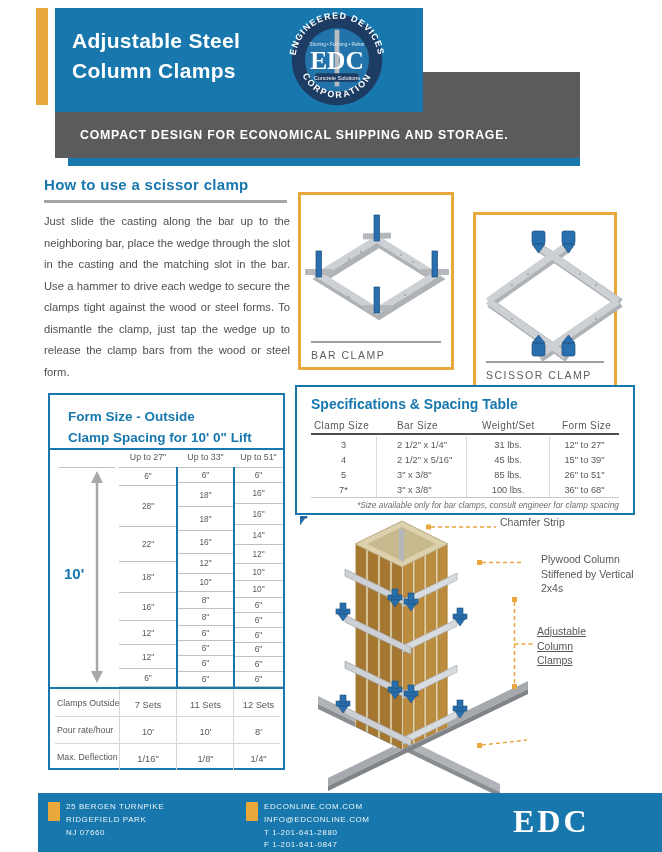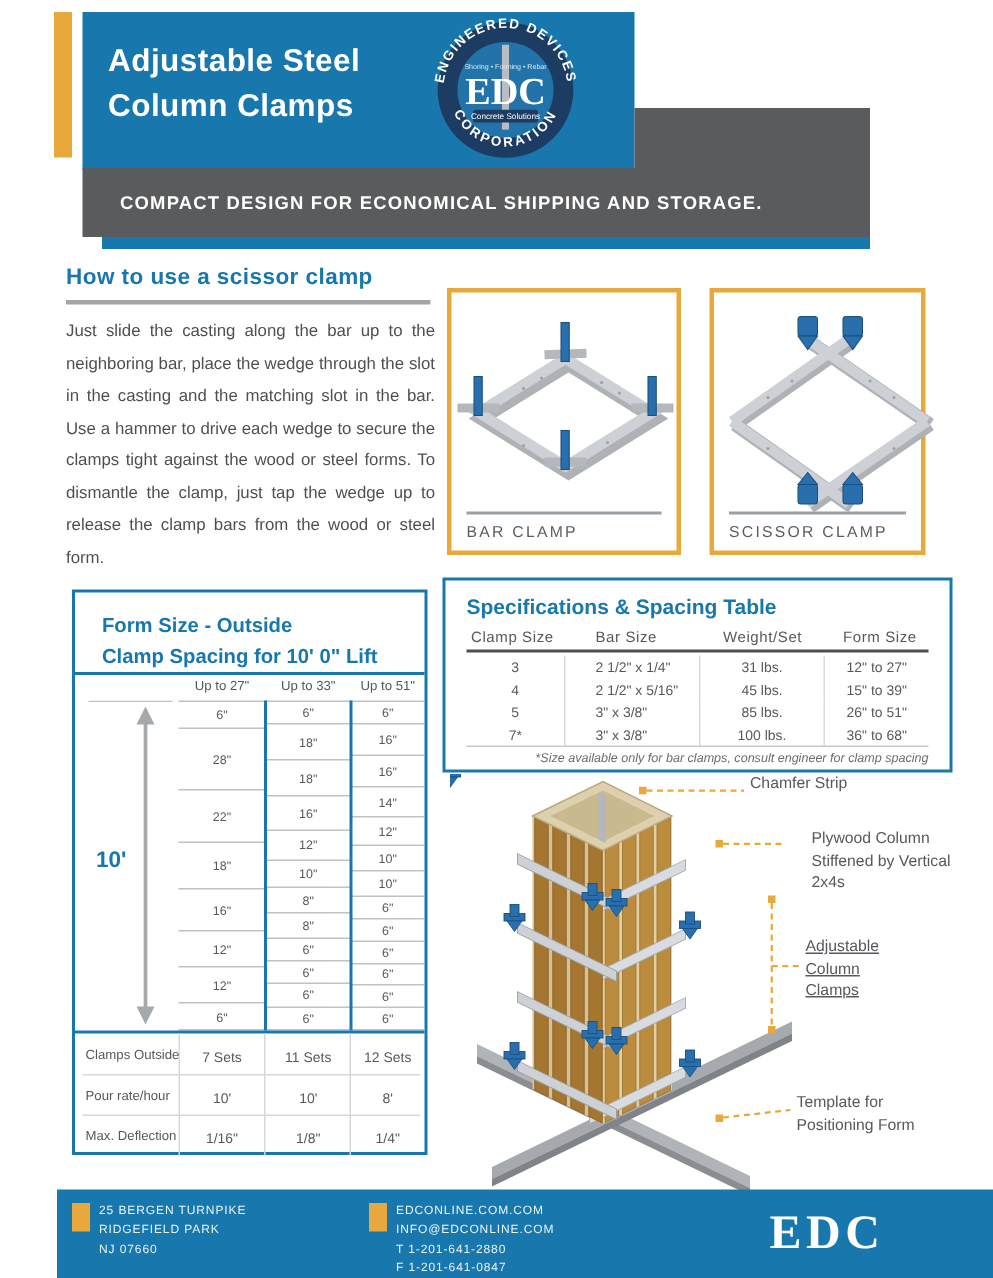--- a/index.html
+++ b/index.html
@@ -125,21 +125,21 @@
         <circle cx="100" cy="58" r="1"></circle>
           <circle cx="112" cy="65" r="1"></circle>
         <circle cx="48" cy="100" r="1"></circle>
           <circle cx="104" cy="98" r="1"></circle>
       </g>
     </svg>
     <div class="figline"></div>
     <div class="figlabel">BAR CLAMP</div>
   </div>
 
-  <div class="abs figbox" style="left:473px;width:144px;">
+  <div class="abs figbox" style="left:473px;width:144px;margin-top:20px;">
     <svg width="154" height="144" viewBox="0 0 154 144" style="position:absolute;left:0;top:2px;">
       <g stroke="#aeb2b6" stroke-width="9" fill="none">
         <path d="M 14 86 L 92 31"></path>
           <path d="M 64 31 L 144 86"></path>
         <path d="M 14 86 L 92 141"></path>
           <path d="M 64 141 L 144 86"></path>
       </g>
       <g stroke="#cdd1d5" stroke-width="7" fill="none">
         <path d="M 12 84 L 90 29"></path>
           <path d="M 62 29 L 142 84"></path>
@@ -353,22 +353,20 @@
     </g>
   </svg>
 
   <div class="abs co" style="left:500px;top:515px;">Chamfer Strip</div>
   <div class="abs co" style="left:525px;top:552px;margin-left:16px;">Plywood Column
 Stiffened by Vertical
 2x4s</div>
   <div class="abs co" style="left:537px;top:624px;text-decoration:underline;">Adjustable
 Column
 Clamps</div>
-  <div class="abs co" style="left:531px;top:728px;">Template for
-Positioning Form</div>
 
   <div class="abs footer">
     <div class="fbullet" style="left:10px;top:9px;"></div>
     <div class="ftext" style="left:28px;top:8px;">25 BERGEN TURNPIKE
 RIDGEFIELD PARK
 NJ 07660</div>
     <div class="fbullet" style="left:208px;top:9px;"></div>
     <div class="ftext" style="left:226px;top:8px;">EDCONLINE.COM.COM
 INFO@EDCONLINE.COM
 T 1-201-641-2880

